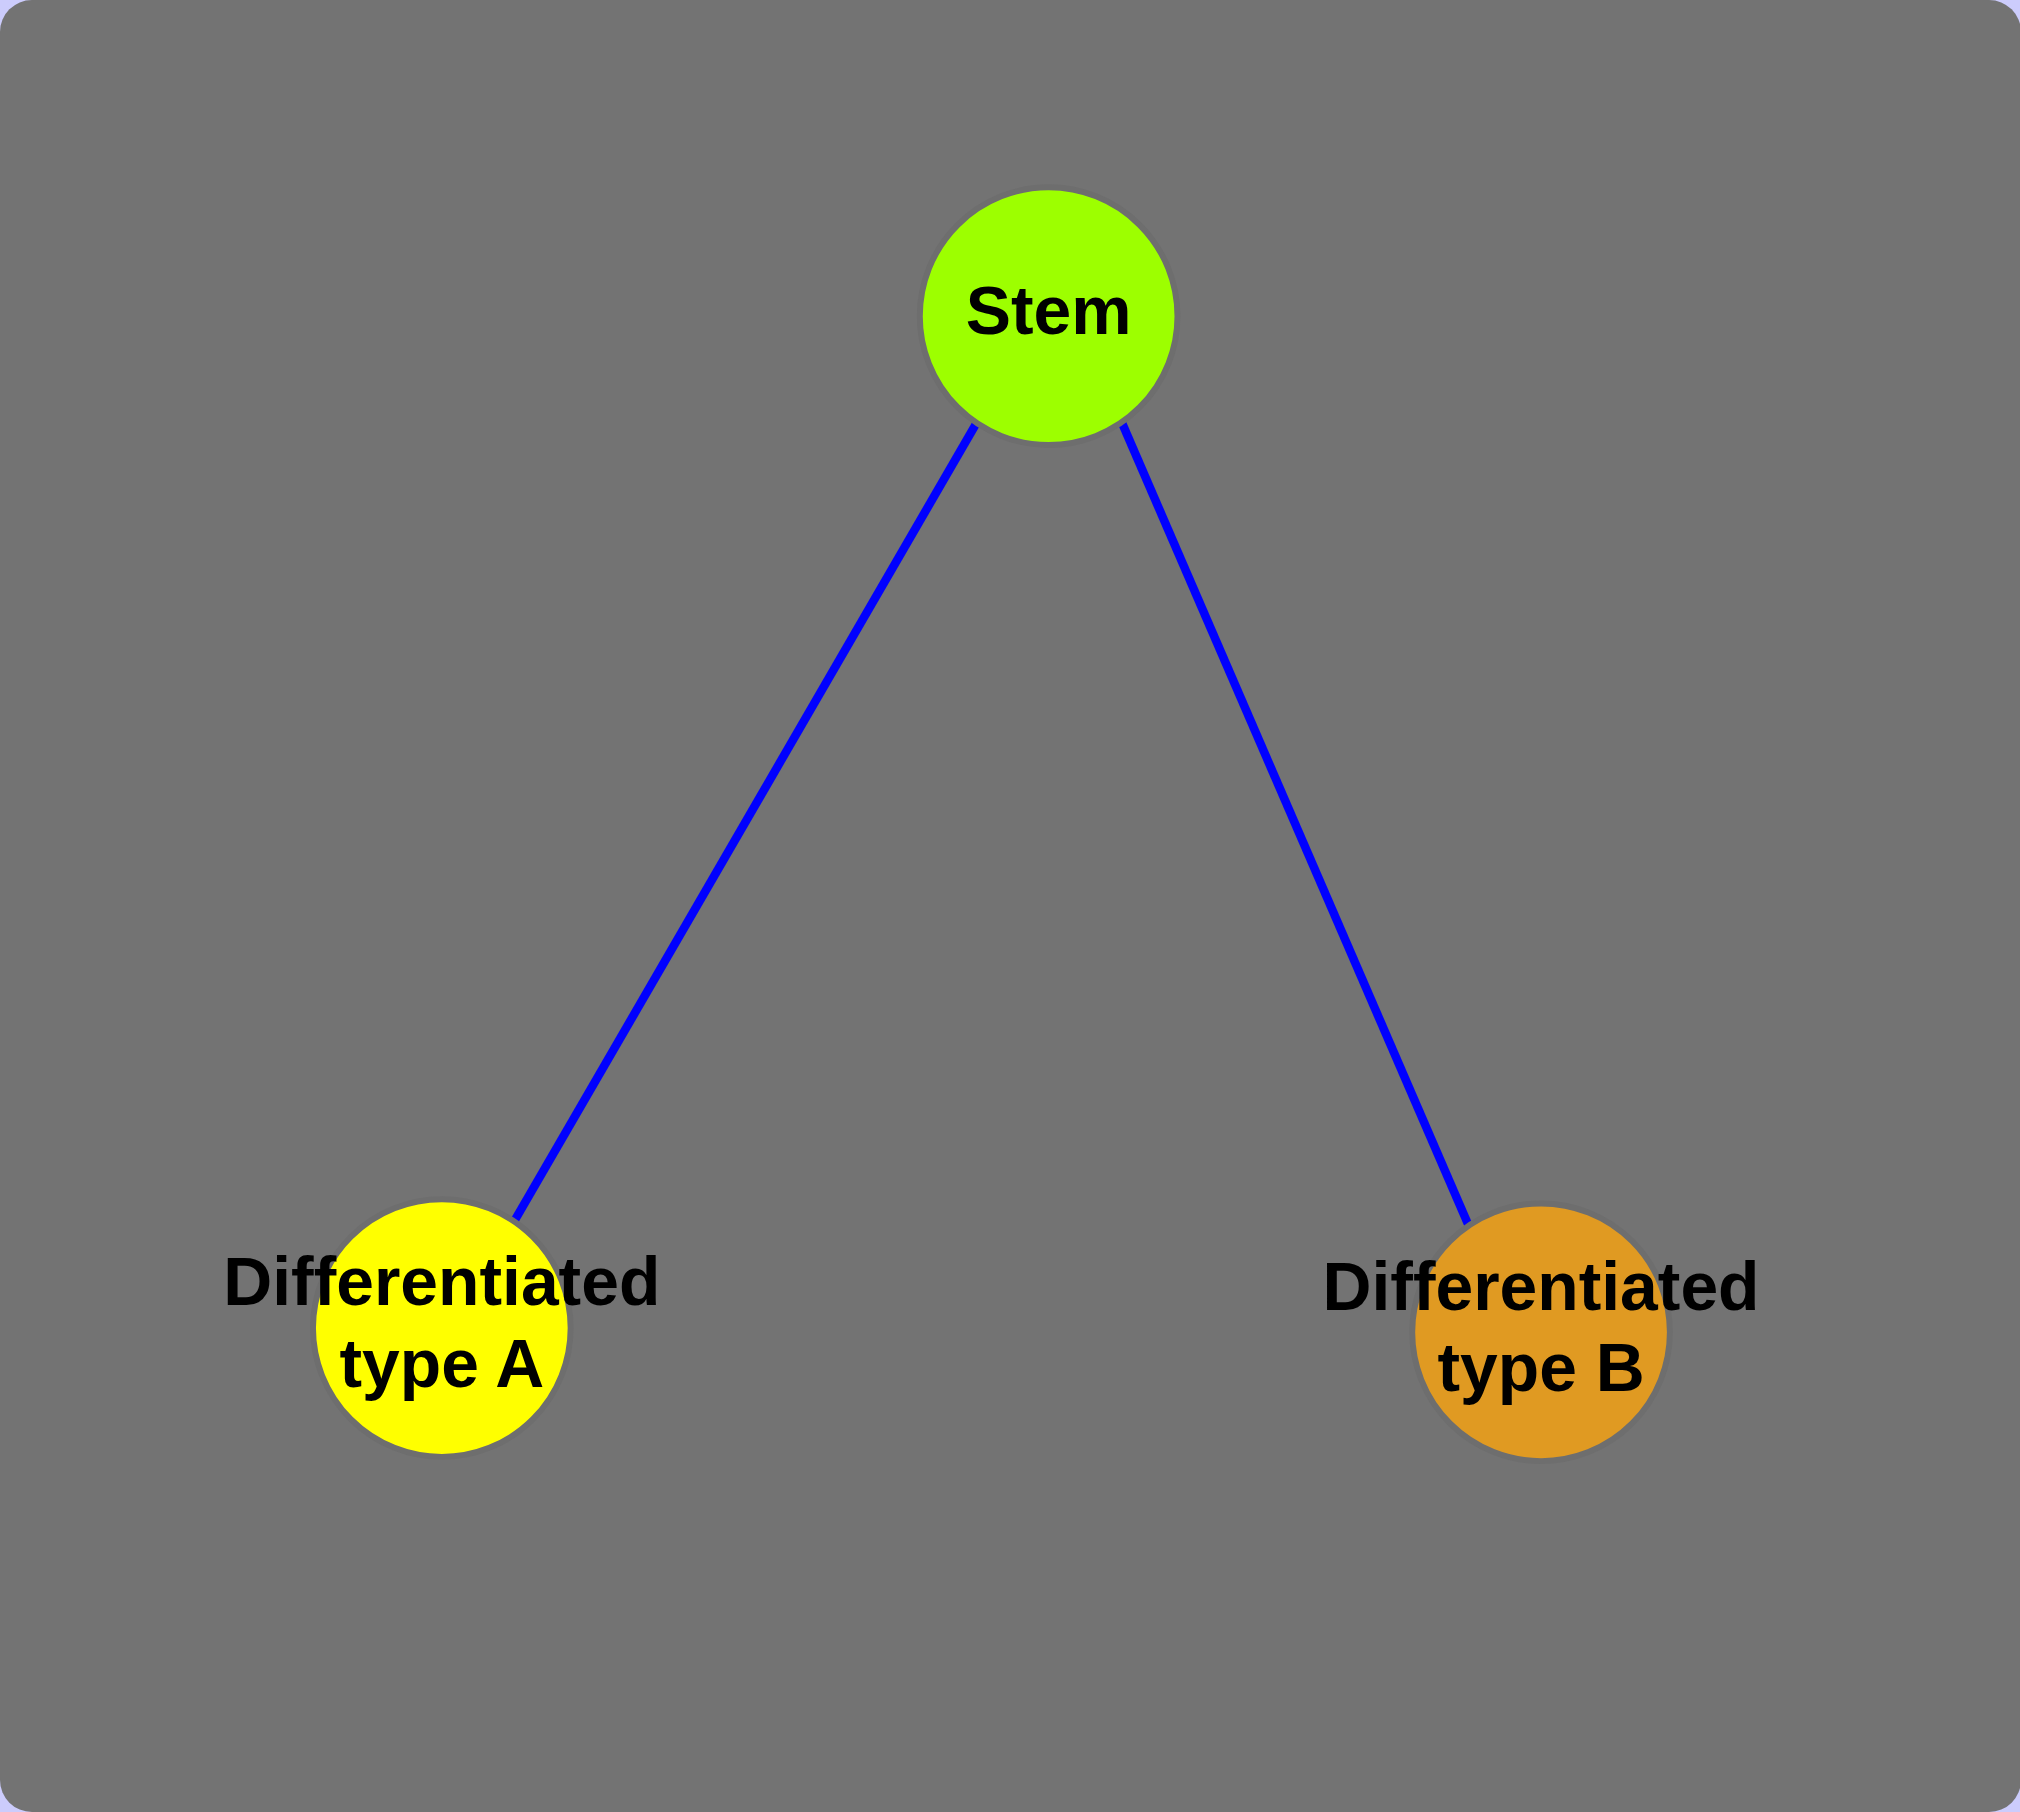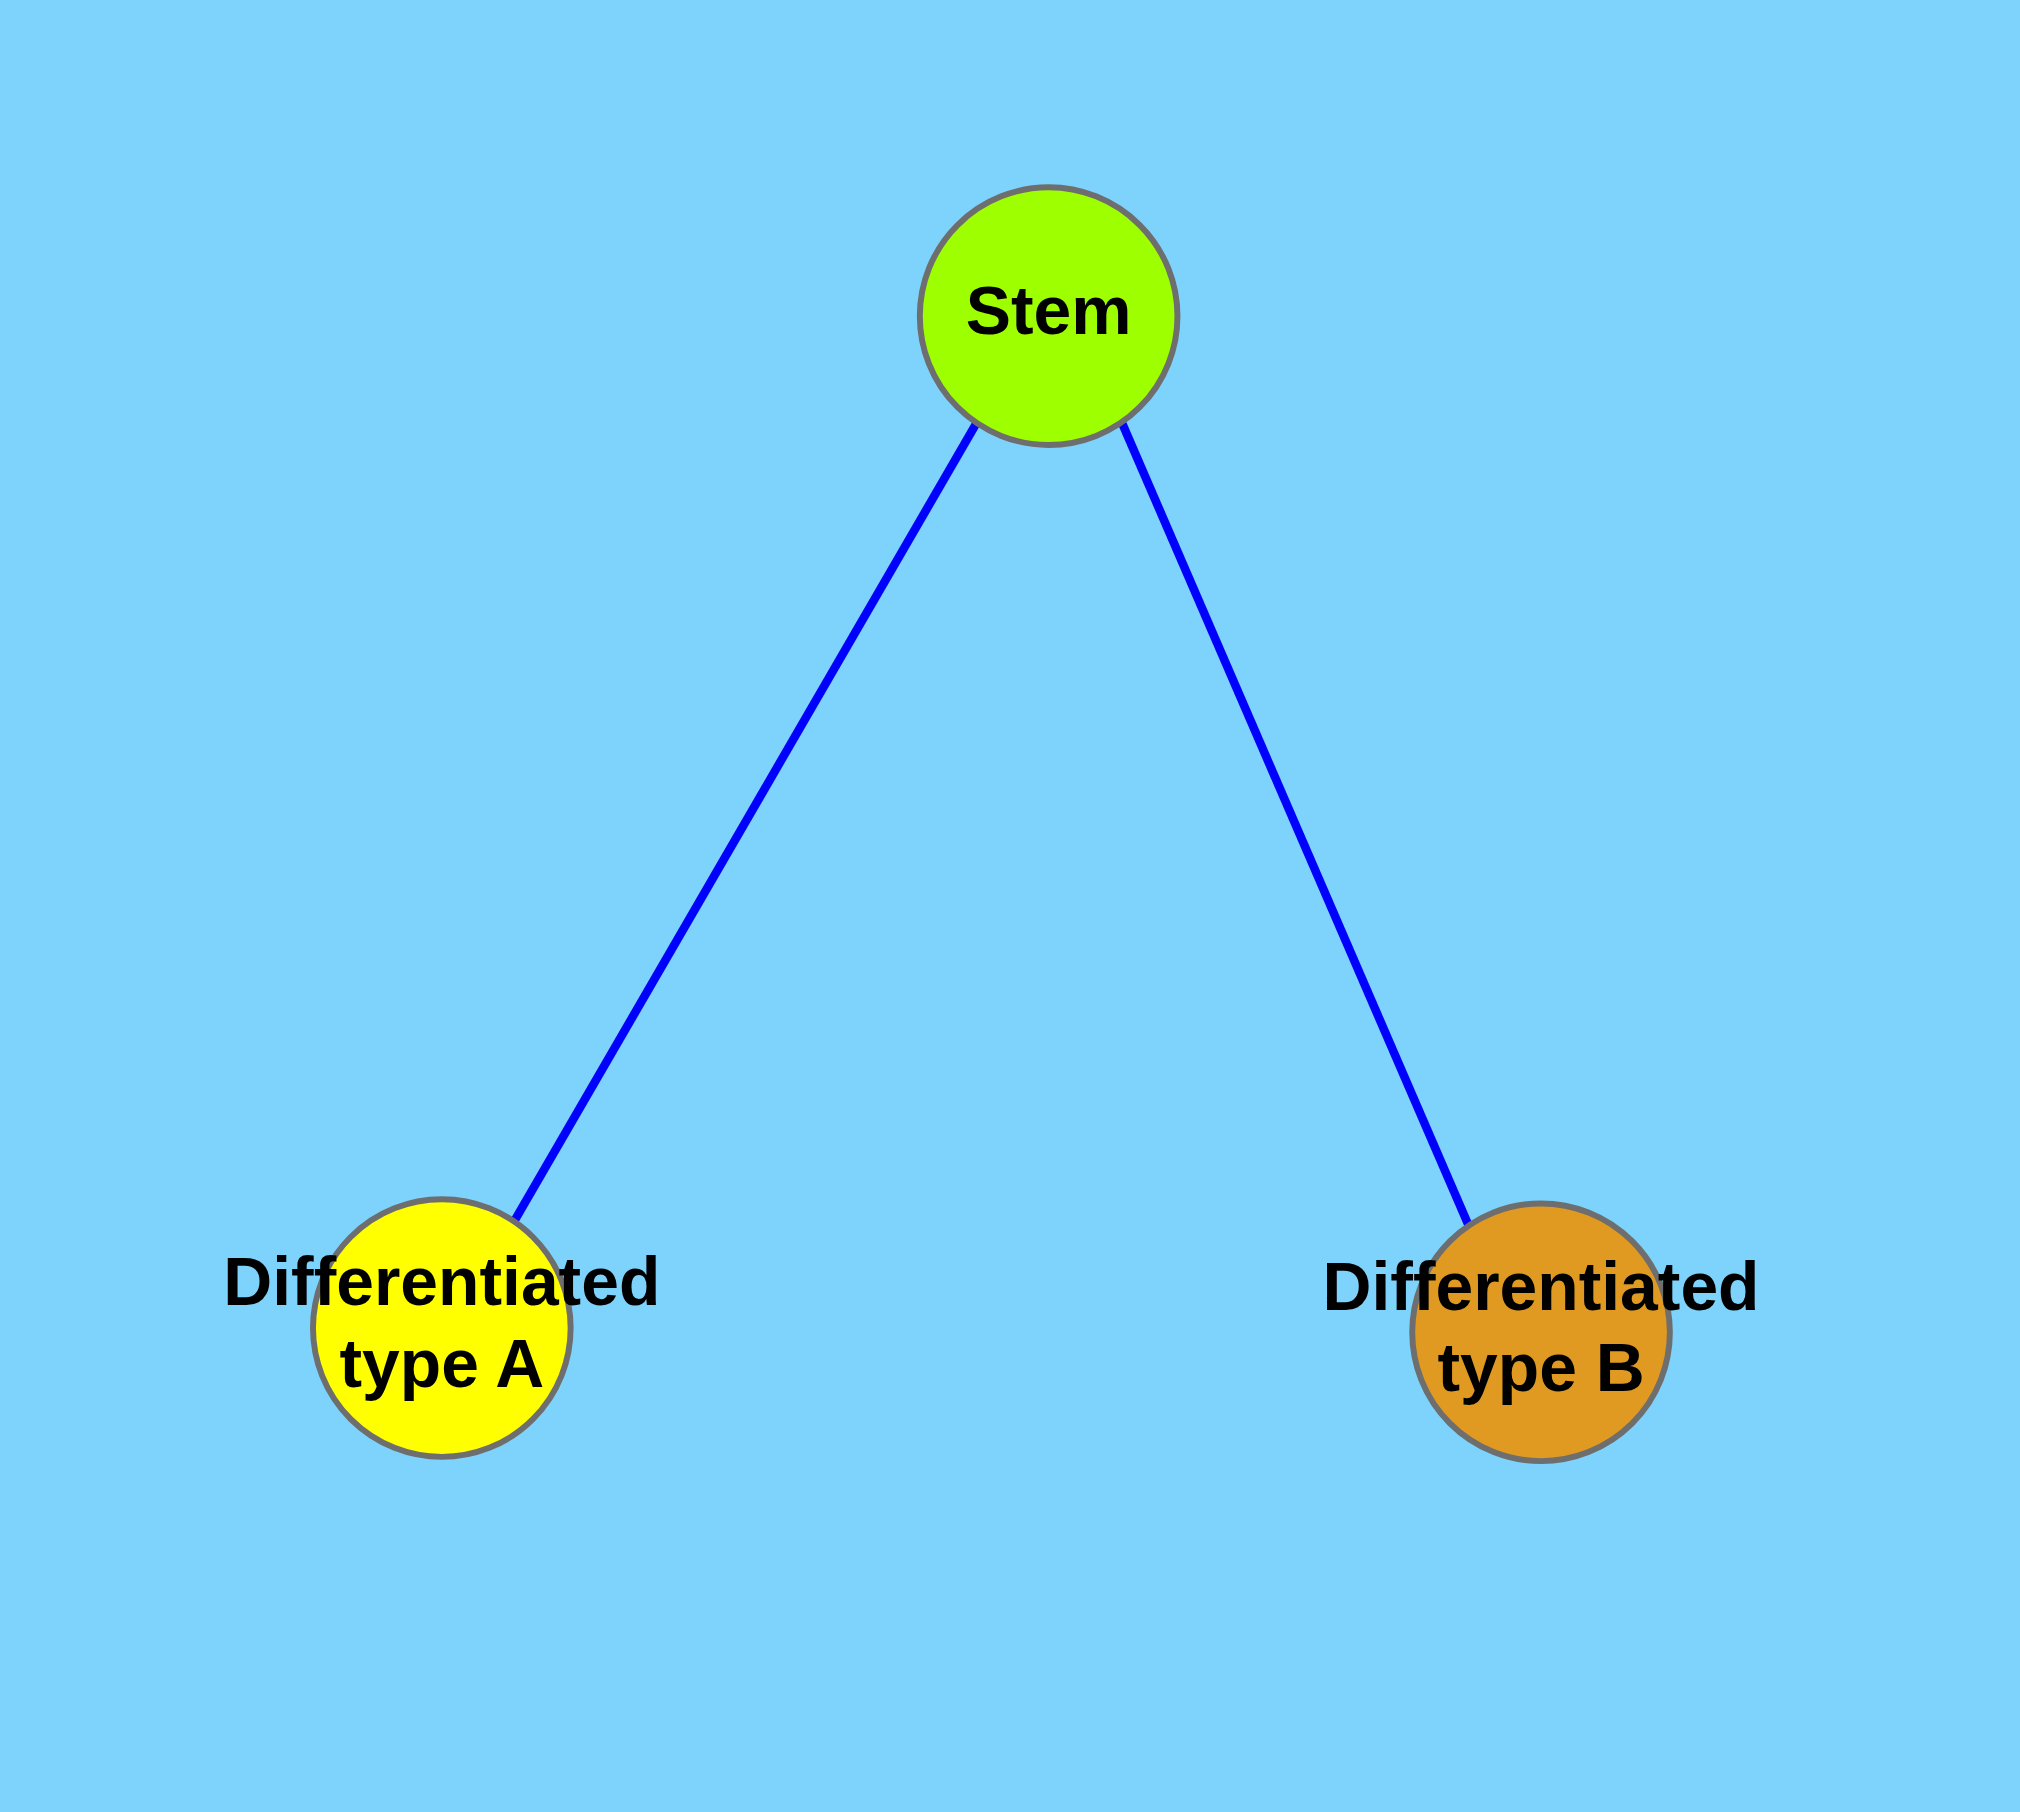--- a/index.html
+++ b/index.html
@@ -44,21 +44,21 @@
   .node-label-single {
     font-size: 80px;
   }
   .node-label-multi {
     font-size: 80px;
   }
 </style>
 </head>
 <body>
 
-<div id="stage" style="width: 2021px; height: 1812px; background: #7dd3fc;">
+<div id="stage" style="width: 2021px; height: 1812px; background: #737373; border-radius: 32px;">
   <svg id="graph-svg" viewBox="0 0 2384 2138" style="width: 2021px; height: 1812px;">
 
     <g>
       <line class="edge-line" x1="1152" y1="499" x2="607" y2="1440" stroke="#0000ff" stroke-width="10"></line>
       <line class="edge-line" x1="1324" y1="500" x2="1733" y2="1447" stroke="#0000ff" stroke-width="10"></line>
     </g>
 
     <g>
 
       <g>

